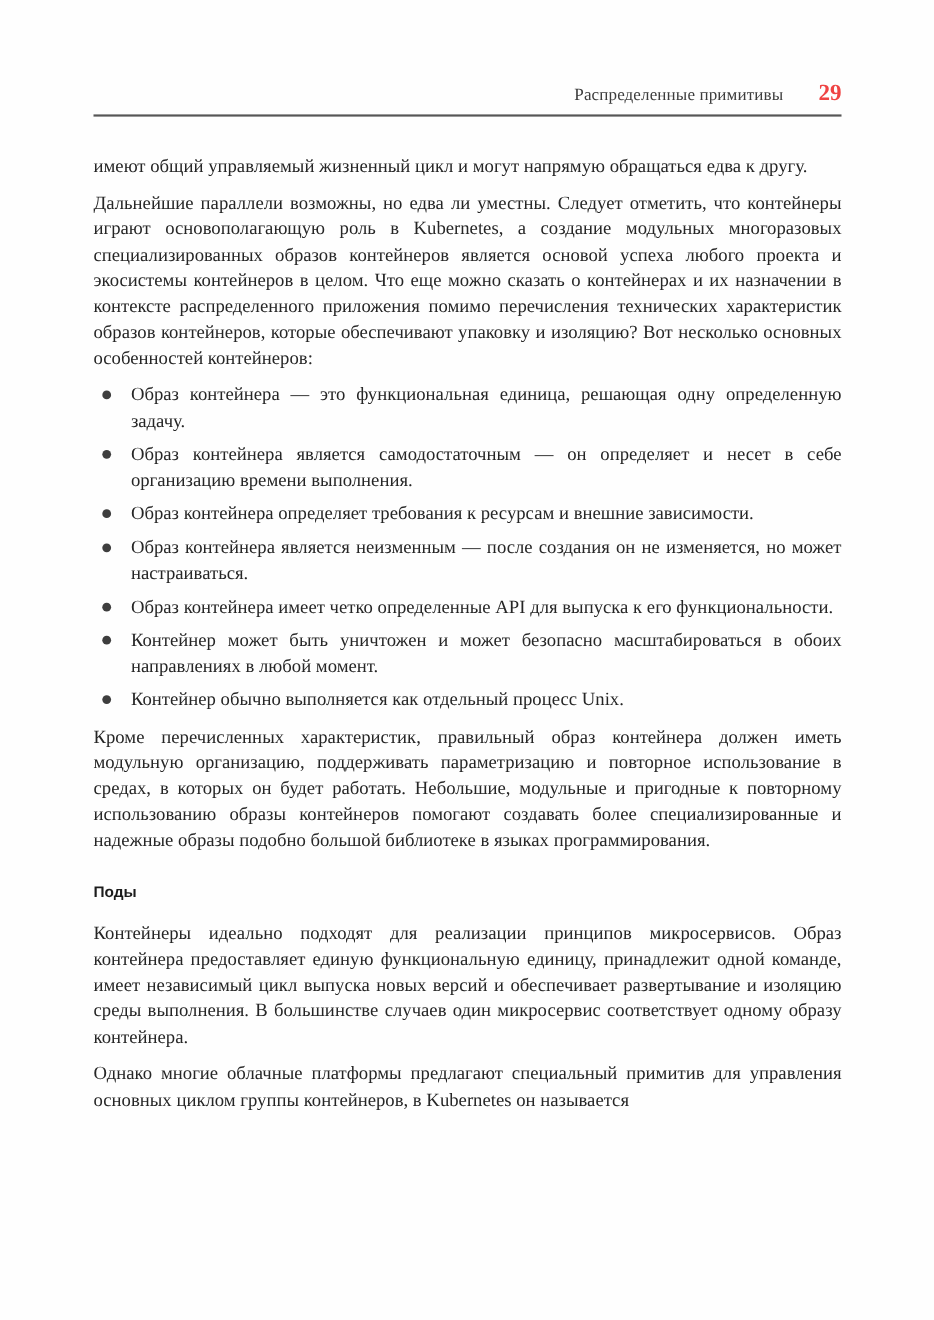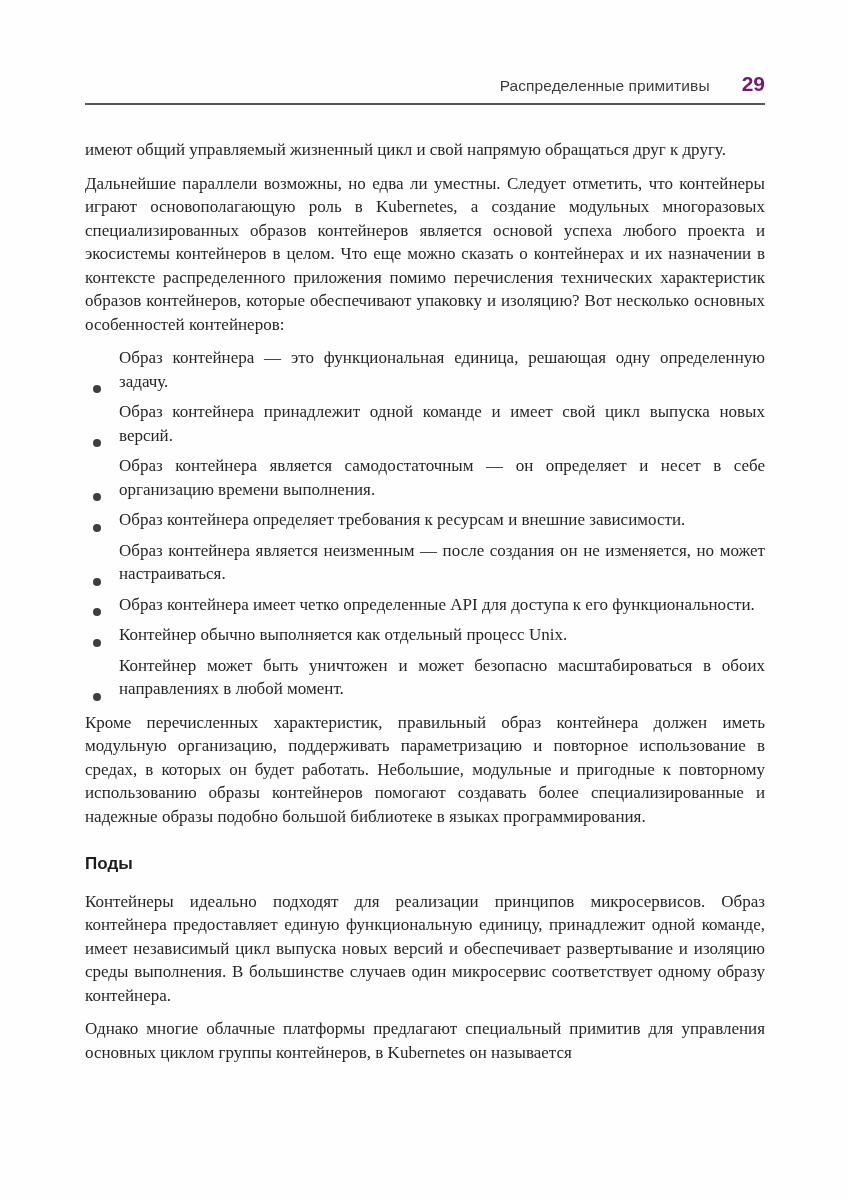--- a/index.html
+++ b/index.html
@@ -14,31 +14,31 @@
     box-sizing: border-box;
     background: #fefefe;
     padding: 72px 84px 0 85px;
     overflow: hidden;
   }
   
   .running-header {
     display: flex;
     justify-content: flex-end;
     align-items: baseline;
-    font-family: Liberation Sans, sans-serif;
+    font-family: Liberation Serif, serif;
   }
   .running-title {
     font-size: 15.5px;
     color: #3c3c3c;
     letter-spacing: 0.1px;
   }
   .page-number {
     font-size: 21px;
     font-weight: 700;
-    color: #701a75;
+    color: #ef4444;
     margin-left: 32px;
   }
   .header-rule {
     border: none;
     border-top: 2px solid #565656;
     margin: 7px 0 0 0;
   }
   
   .body-text {
     margin-top: 33px;
@@ -50,94 +50,90 @@
   }
   .body-text p {
     margin: 0 0 10px 0;
   }
   
   .bullet-list {
     margin: 10px 0 10px 0;
   }
   .bullet-item {
     display: flex;
-    align-items: flex-end;
+    align-items: flex-start;
     margin-bottom: 7px;
   }
   .bullet-marker {
     flex: none;
     width: 8px;
     height: 8px;
     border-radius: 50%;
     background: #3e3e3e;
     margin: 8px 18px 0 8px;
   }
   .bullet-text {
     flex: 1;
     text-align: justify;
   }
   
   .section-heading {
     font-family: "Liberation Sans", sans-serif;
-    font-size: 17px;
+    font-size: 14px;
     font-weight: 700;
     color: #1c1c1c;
     margin: 24px 0 14px 0;
     text-align: left;
   }
 </style>
 </head>
 <body>
 
 <div class="page">
 
   <div class="running-header">
     <span class="running-title">Распределенные примитивы</span>
     <span class="page-number">29</span>
   </div>
   <hr class="header-rule">
 
   <div class="body-text">
 
-    <p>имеют общий управляемый жизненный цикл и свой напрямую обращаться друг к другу.</p>
+    <p>имеют общий управляемый жизненный цикл и могут напрямую обращаться едва к другу.</p>
 
     <p>Дальнейшие параллели возможны, но едва ли уместны. Следует отметить, что контейнеры играют основополагающую роль в Kubernetes, а создание модульных многоразовых специализированных образов контейнеров является основой успеха любого проекта и экосистемы контейнеров в целом. Что еще можно сказать о контейнерах и их назначении в контексте распределенного приложения помимо перечисления технических характеристик образов контейнеров, которые обеспечивают упаковку и изоляцию? Вот несколько основных особенностей контейнеров:</p>
 
     <div class="bullet-list">
       <div class="bullet-item">
         <span class="bullet-marker"></span>
         <span class="bullet-text">Образ контейнера — это функциональная единица, решающая одну определенную задачу.</span>
-      </div>
-      <div class="bullet-item">
-        <span class="bullet-marker"></span>
-        <span class="bullet-text">Образ контейнера принадлежит одной команде и имеет свой цикл выпуска новых версий.</span>
       </div>
       <div class="bullet-item">
         <span class="bullet-marker"></span>
         <span class="bullet-text">Образ контейнера является самодостаточным — он определяет и несет в себе организацию времени выполнения.</span>
       </div>
       <div class="bullet-item">
         <span class="bullet-marker"></span>
         <span class="bullet-text">Образ контейнера определяет требования к ресурсам и внешние зависимости.</span>
       </div>
       <div class="bullet-item">
         <span class="bullet-marker"></span>
         <span class="bullet-text">Образ контейнера является неизменным — после создания он не изменяется, но может настраиваться.</span>
       </div>
       <div class="bullet-item">
         <span class="bullet-marker"></span>
-        <span class="bullet-text">Образ контейнера имеет четко определенные API для доступа к его функциональности.</span>
+        <span class="bullet-text">Образ контейнера имеет четко определенные API для выпуска к его функциональности.</span>
+      </div>
+      <div class="bullet-item">
+        <span class="bullet-marker"></span>
+        <span class="bullet-text">Контейнер может быть уничтожен и может безопасно масштабироваться в обоих направлениях в любой момент.</span>
       </div>
       <div class="bullet-item">
         <span class="bullet-marker"></span>
         <span class="bullet-text">Контейнер обычно выполняется как отдельный процесс Unix.</span>
-      </div>
-      <div class="bullet-item">
-        <span class="bullet-marker"></span>
-        <span class="bullet-text">Контейнер может быть уничтожен и может безопасно масштабироваться в обоих направлениях в любой момент.</span>
       </div>
     </div>
 
     <p>Кроме перечисленных характеристик, правильный образ контейнера должен иметь модульную организацию, поддерживать параметризацию и повторное использование в средах, в которых он будет работать. Небольшие, модульные и пригодные к повторному использованию образы контейнеров помогают создавать более специализированные и надежные образы подобно большой библиотеке в языках программирования.</p>
 
     <h2 class="section-heading">Поды</h2>
 
     <p>Контейнеры идеально подходят для реализации принципов микросервисов. Образ контейнера предоставляет единую функциональную единицу, принадлежит одной команде, имеет независимый цикл выпуска новых версий и обеспечивает развертывание и изоляцию среды выполнения. В большинстве случаев один микросервис соответствует одному образу контейнера.</p>
 
     <p>Однако многие облачные платформы предлагают специальный примитив для управления основных циклом группы контейнеров, в Kubernetes он называется</p>

